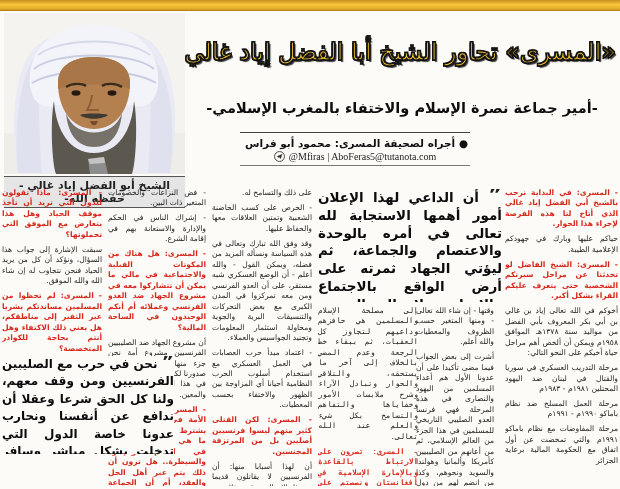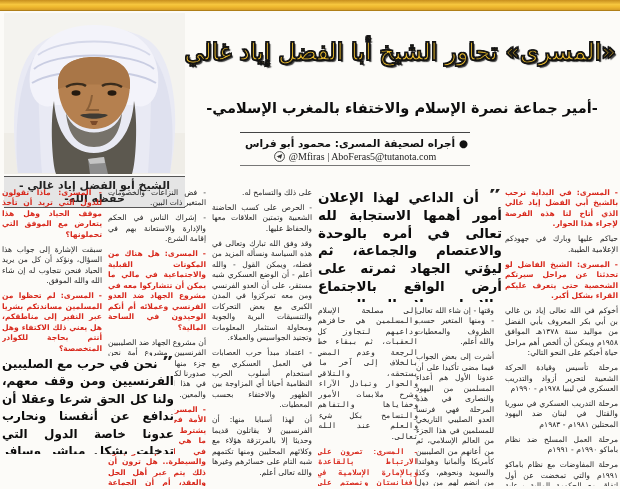--- a/index.html
+++ b/index.html
@@ -142,38 +142,38 @@
     <span class="qmark">”</span>
     <span>نحن في حرب مع الصليبين الفرنسيين ومن وقف معهم، ولنا كل الحق شرعا وعقلا أن ندافع عن أنفسنا ونحارب عدونا خاصة الدول التي تدخلت بشكل مباشر وسافر في احتلال أرضنا</span>
     
   </div>
 
   <div class="col" id="c1">
       <p class="q">- المسرى: في البداية نرحب بالشيخ أبي الفضل إياد غالي الذي أتاح لنا هذه الفرصة لإجراء هذا الحوار.</p>
       <p class="a">حياكم عليها وبارك في جهودكم الإعلامية الطيبة.</p>
       <p class="q">- المسرى: الشيخ الفاضل لو تحدثنا عن مراحل سيرتكم الشخصية حتى يتعرف عليكم القراء بشكل أكبر.</p>
       <p class="a">أخوكم في الله تعالى إياد بن غالي بن أبي بكر المعروف بأبي الفضل من مواليد سنة ١٣٧٨هـ الموافق ١٩٥٨م ويمكن أن ألخص أهم مراحل حياة أخيكم على النحو التالي:</p>
-      <p class="a">مرحلة تأسيس وقيادة الحركة الشعبية لتحرير أزواد والتدريب العسكري في ليبيا ١٩٧٨م - ١٩٩٠م</p>
       <p class="a">مرحلة التدريب العسكري في سوريا والقتال في لبنان ضد اليهود المحتلين ١٩٨١م - ١٩٨٣م</p>
       <p class="a">مرحلة العمل المسلح ضد نظام باماكو ١٩٩٠م - ١٩٩١م</p>
       <p class="a">مرحلة المفاوضات مع نظام باماكو ١٩٩١م والتي تمخضت عن أول اتفاق مع الحكومة المالية برعاية الجزائر</p>
     </div>
   <div class="col" id="c2">
       <p class="a">وقتها - إن شاء الله تعالى - ومنها المتغير حسب الظروف والمعطيات والله أعلم.</p>
       <p class="a">أشرت إلى بعض الجواب فيما مضى تأكيدا على أن عدونا الأول هم أعداء المسلمين من اليهود والنصارى في هذه المرحلة فهي فرنسا العدو الصليبي التاريخي للمسلمين في هذا الجزء من العالم الإسلامي، ثم من أعانهم من الصليبيين كأمريكا وألمانيا وهولندا والسويد ونحوهم، وكذا من انضم لهم من دول غرب إفريقيا مثل تشاد وغينيا وساحل العاج وبوركينا فاسو والسنغال والنيجر وغيرها، ومن لحق بهم من أبناء هذه الأرض وباع نفسه للشيطان والله الموفق.</p>
     </div>
   <div class="col" id="c3">
       <p class="a">إلى مصلحة الإسلام والمسلمين هي حافزهم وداعيهم لتجاوز كل العقبات، ثم ببقاء خط الرجعة وعدم المضي بالخلاف إلى آخر ما يستحقه، والتلاقي والحوار وتبادل الآراء وشرح ملابسات الأمور وخفاياها والتفاهم والتسامح بكل شيء والعلم عند الله تعالى.</p>
       <p class="q">- المسرى: تصرون على الارتباط بالقاعدة وبالإمارة الإسلامية في أفغانستان ونصصتم على ذلك في خطاب إشهار الكيان الجديد، وهنالك من يتساءل وربما يلومكم لماذا تصرون على العالمية ولا تتجهون إلى القطرية كما هو الحال في سوريا؟</p>
     </div>
   <div class="col" id="c4">
       <p class="a">على ذلك والتسامح له.</p>
       <p class="a">- الحرص على كسب الحاضنة الشعبية وتمتين العلاقات معها والحفاظ عليها.</p>
       <p class="a">وقد وفق الله تبارك وتعالى في هذه السياسة ونسأله المزيد من فضله، ويمكن القول - والله أعلم - أن الوضع العسكري شبه مستقر، على أن العدو الفرنسي ومن معه تمركزوا في المدن الكبرى مع بعض التحركات والتنسيقات البرية والجوية ومحاولة استثمار المعلومات وتجنيد الجواسيس والعملاء.</p>
       <p class="a">- اعتماد مبدأ حرب العصابات في العمل العسكري مع استخدام أسلوب الحرب النظامية أحيانا أي المزاوجة بين الظهور والاختفاء بحسب المعطيات.</p>
+      <p class="q">- المسرى: لكن القتلى كثير منهم ليسوا فرنسيين أصليين بل من المرتزقة المجنسين.</p>
       <p class="a">أن لهذا أسبابا منها: أن الفرنسيين لا يقاتلون قديما وحديثا إلا بالمرتزقة هؤلاء مع وكلائهم المحليين ومنها تكتمهم شبه التام على خسائرهم وغيرها والله تعالى أعلم.</p>
     </div>
   <div class="col" id="c5">
       <p class="a">- فض النزاعات والخصومات المتغير ذات البين.</p>
       <p class="a">- إشراك الناس في الحكم والإدارة والاستعانة بهم في إقامة الشرع.</p>
       <p class="q">- المسرى: هل هناك من المكونات القبلية والاجتماعية في مالي ما يمكن أن تتشاركوا معه في مشروع الجهاد ضد العدو الفرنسي وعملائه أم أنكم الوحيدون في الساحة المالية؟</p>
       <p class="a">أن مشروع الجهاد ضد الصليبيين الفرنسيين مشروع أمة نحن جزء منها ونمد أيدينا ونفتح صدورنا لكل من يريد أن يشارك في هذا الجهاد والله الموفق والمعين.</p>
       <p class="q">- المسرى: تتشاركون مع الأمة في الجهاد حيث لا يشترط لذلك شرط، لكن ما هي رؤيتكم للتشارك في الحكم والإدارة والسيطرة.. هل ترون أن ذلك يتم عبر أهل الحل والعقد، أم أن الجماعة المجاهدة هي الأولى بإدارة أمور الناس استحقاقا في جهادها؟</p>
     </div>
   <div class="col" id="c6">

